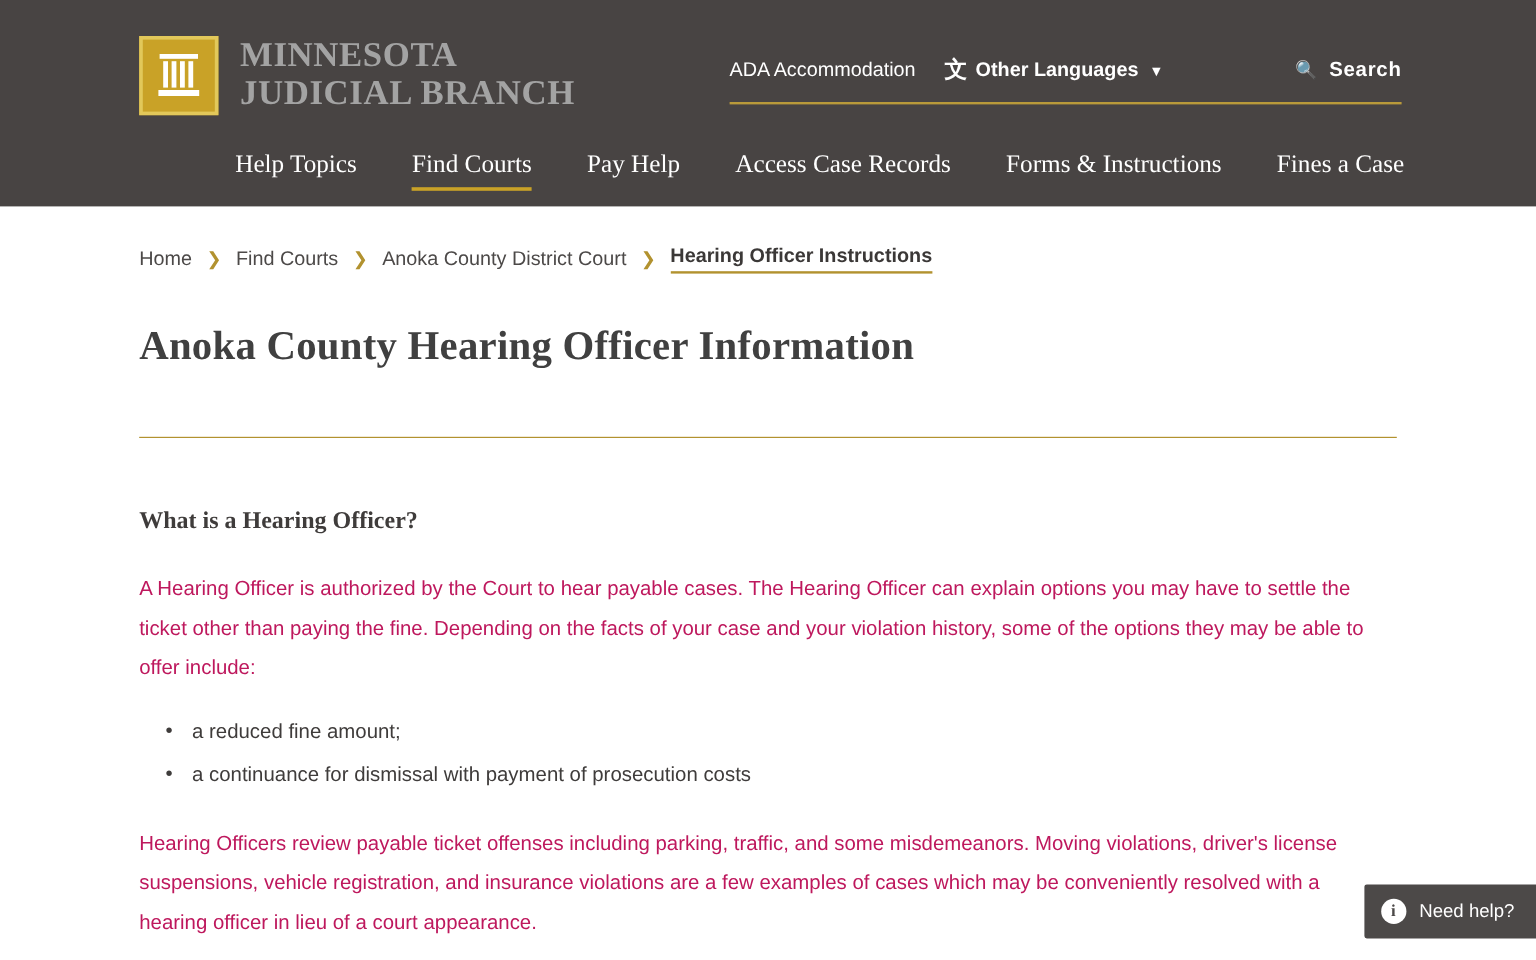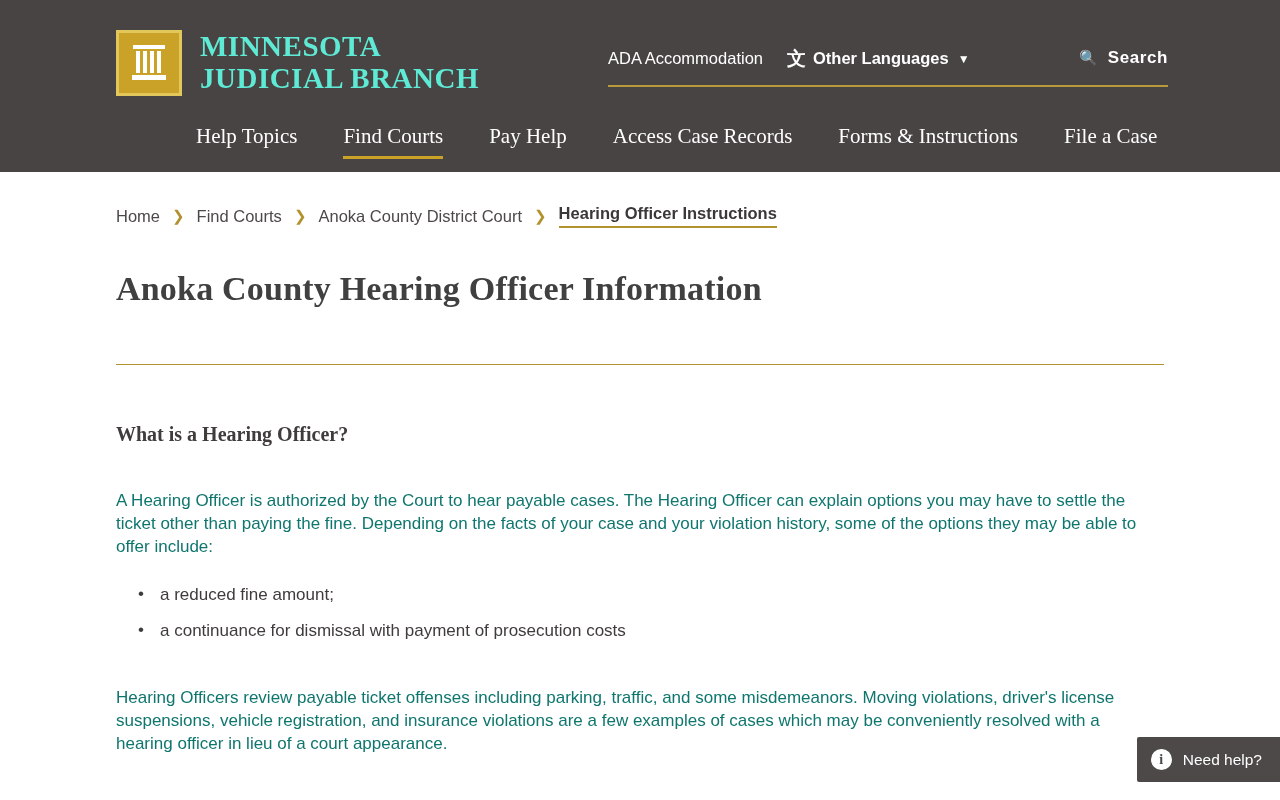--- a/index.html
+++ b/index.html
@@ -39,21 +39,21 @@
   }
   .brand-mark {
     width: 66px; height: 66px;
     background: #c9a227;
     border: 3px solid #e2c85a;
     display: flex; align-items: center; justify-content: center;
     flex: none;
   }
   .brand-mark svg { display: block; }
   .brand-text {
-    color: #5eead4;
+    color: #a3a3a3;
     font-family: "Liberation Serif", serif;
     font-weight: bold;
     font-size: 29px;
     line-height: 1.1;
     letter-spacing: 0.5px;
   }
   .brand-text div { white-space: nowrap; }
 
   .util-row {
     position: absolute;
@@ -188,23 +188,23 @@
 
   h2.section-head {
     font-family: "Liberation Serif", serif;
     font-weight: bold;
     font-size: 20px;
     color: #3f3c3b;
     margin: 58px 0 0 0;
   }
   p.body-text {
     font-size: 17px;
-    line-height: 23px;
-    color: #0f766e;
-    margin: 43px 0 0 0;
+    line-height: 33px;
+    color: #be185d;
+    margin: 28px 0 0 0;
     max-width: 1040px;
   }
   ul.body-list {
     margin: 24px 0 0 0;
     padding-left: 22px;
     list-style: none;
   }
   ul.body-list li {
     font-size: 17px;
     line-height: 25px;
@@ -292,21 +292,21 @@
         </div>
       </div>
       <div class="util-underline"></div>
 
       <nav class="mainnav">
         <a href="#">Help Topics</a>
         <a href="#" class="active">Find Courts</a>
         <a href="#">Pay Help</a>
         <a href="#">Access Case Records</a>
         <a href="#">Forms &amp; Instructions</a>
-        <a href="#">File a Case</a>
+        <a href="#">Fines a Case</a>
       </nav>
 
     </div>
   </div>
 
   <div class="content">
 
     <div class="breadcrumb">
       <a href="#">Home</a>
       <span class="sep">❯</span>

